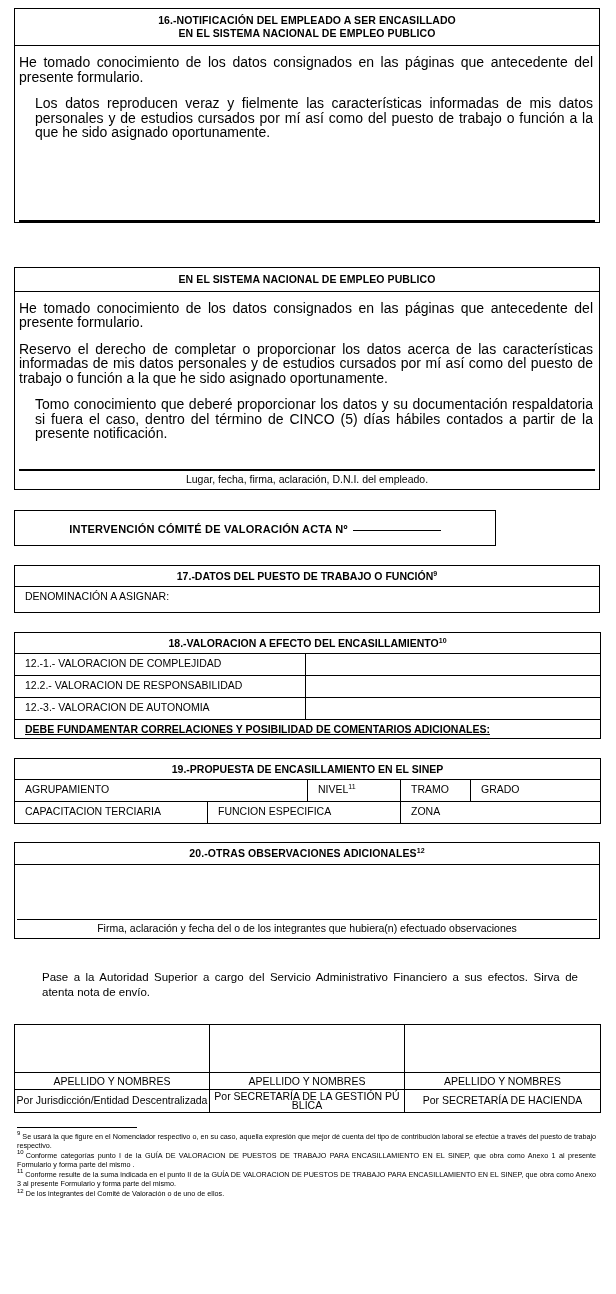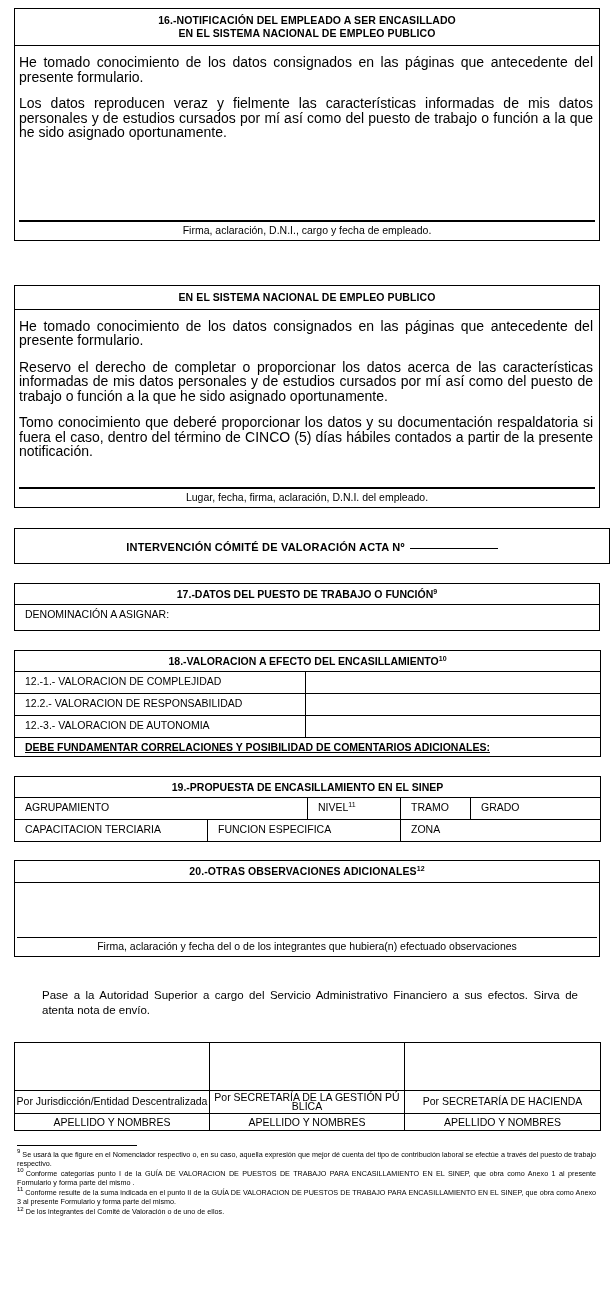--- a/index.html
+++ b/index.html
@@ -42,21 +42,21 @@
   .body-txt {
     font-size: 14px;
     line-height: 14.5px;
     text-align: justify;
     padding: 0 4px 0 2px;
   }
   .body-txt p {
     margin: 0 0 12px 0;
     text-align: justify;
   }
-  .body-txt p:last-child { margin-bottom: 0; }
+  .body-txt p:last-child { margin-bottom: 0; margin-left: 16px; }
 
   .sig-wrap { padding: 0 2px; }
   .sig-rule {
     border-top: 2px solid #000;
     margin: 0 0 0 0;
   }
   .sig-cap {
     text-align: center;
     font-size: 10.5px;
     line-height: 15px;
@@ -67,21 +67,21 @@
   .gap-lg { height: 22px; }
 
   
   .notif-content {
     padding: 9px 2px 0 2px;
   }
 
   
   .acta-box {
     border: 1px solid #000;
-    width: 596px;
+    width: 482px;
     padding: 8px 4px 8px 4px;
     text-align: center;
   }
   .acta-txt {
     font-weight: bold;
     font-size: 11px;
     letter-spacing: .2px;
   }
   .acta-blank {
     display: inline-block;
@@ -193,21 +193,20 @@
     <div class="notif-content">
       <div class="body-txt">
         <p>He tomado conocimiento de los datos consignados en las páginas que antecedente del presente formulario.</p>
         <p>Los datos reproducen veraz y fielmente las características informadas de mis datos personales y de estudios cursados por mí así como del puesto de trabajo o función a la que he sido asignado oportunamente.</p>
       </div>
       <div style="height:80px"></div>
       <div class="sig-wrap">
         <div class="sig-rule"></div>
       </div>
     </div>
-    <div class="sig-cap">Firma, aclaración, D.N.I., cargo y fecha de empleado.</div>
   </div>
 
   <div class="gap-lg"></div>
   <div style="height:22px"></div>
 
   <div class="box">
     <div class="box-hdr two-line">
       <div>EN EL SISTEMA NACIONAL DE EMPLEO PUBLICO</div>
     </div>
     <div class="notif-content">
@@ -323,28 +322,28 @@
         <col style="width:195px">
         <col style="width:196px">
       </colgroup>
     <tbody>
         <tr>
       <td class="firma-blank"></td>
       <td class="firma-blank"></td>
       <td class="firma-blank"></td>
     </tr>
     <tr>
+      <td class="firma-name">APELLIDO Y NOMBRES</td>
+      <td class="firma-name">APELLIDO Y NOMBRES</td>
+      <td class="firma-name">APELLIDO Y NOMBRES</td>
+    </tr>
+    <tr>
       <td class="firma-sub">Por Jurisdicción/Entidad Descentralizada</td>
       <td class="firma-sub">Por SECRETARÍA DE LA GESTIÓN PÚ BLICA</td>
       <td class="firma-sub">Por SECRETARÍA DE HACIENDA</td>
-    </tr>
-    <tr>
-      <td class="firma-name">APELLIDO Y NOMBRES</td>
-      <td class="firma-name">APELLIDO Y NOMBRES</td>
-      <td class="firma-name">APELLIDO Y NOMBRES</td>
     </tr>
   </tbody>
     </table>
 
   <div class="fn-sep"></div>
   <div class="footnotes">
     <p><sup>9</sup><span>Se usará la que figure en el Nomenclador respectivo o, en su caso, aquella expresión que mejor dé cuenta del tipo de contribución laboral se efectúe a través del puesto de trabajo respectivo.</span></p>
     <p><sup>10</sup><span>Conforme categorías punto I de la GUÍA DE VALORACION DE PUESTOS DE TRABAJO PARA ENCASILLAMIENTO EN EL SINEP, que obra como Anexo 1 al presente Formulario y forma parte del mismo .</span></p>
     <p><sup>11</sup><span>Conforme resulte de la suma indicada en el punto II de la GUÍA DE VALORACION DE PUESTOS DE TRABAJO PARA ENCASILLAMIENTO EN EL SINEP, que obra como Anexo 3 al presente Formulario y forma parte del mismo.</span></p>
     <p><sup>12</sup><span>De los integrantes del Comité de Valoración o de uno de ellos.</span></p>

